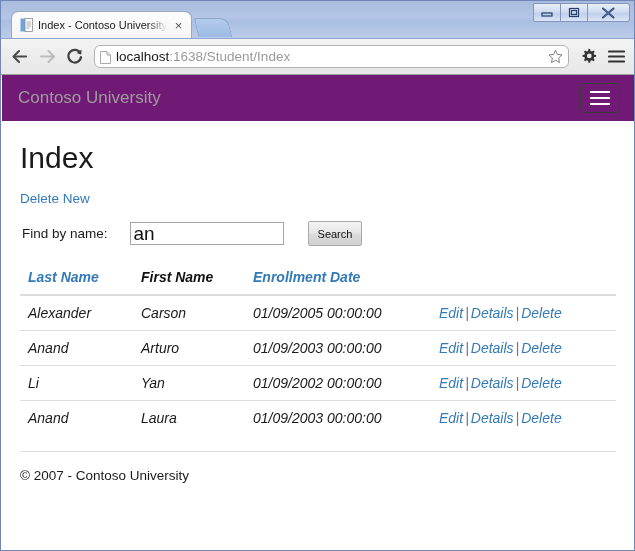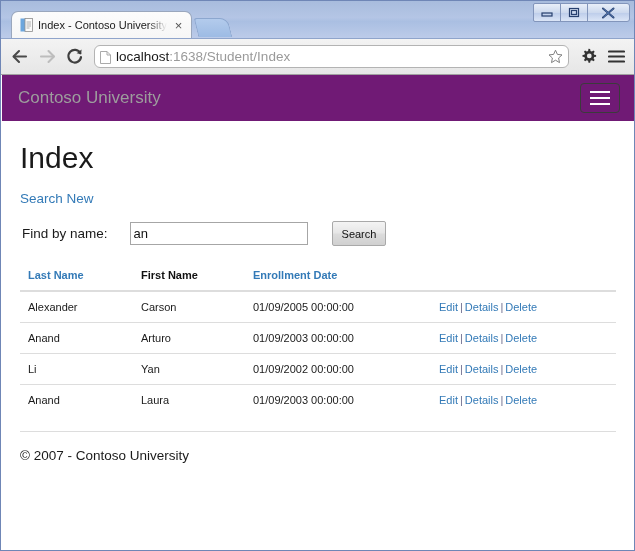--- a/index.html
+++ b/index.html
@@ -220,26 +220,26 @@
   .searchrow {
     display: flex;
     align-items: center;
     gap: 16px;
     margin: 14px 0 18px 2px;
     font-size: 13.5px;
     color: #1a1a1a;
   }
   .searchrow .lbl { margin-right: 6px; }
   .searchinput {
-    width: 178px;
+    width: 154px;
     height: 23px;
     border: 1px solid #a6a6a6;
     background: #fff;
     font-family: "Liberation Sans", sans-serif;
-    font-size: 13px;
+    font-size: 19px;
     color: #111;
     padding: 0 3px;
     outline: none;
   }
   .searchbtn {
     margin-left: 8px;
     height: 25px;
     padding: 0 9px;
     font-family: "Liberation Sans", sans-serif;
     font-size: 11px;
@@ -247,23 +247,24 @@
     background: linear-gradient(to bottom, #f4f4f4 0%, #e6e6e6 48%, #dcdcdc 52%, #d0d0d0 100%);
     border: 1px solid #a9a9a9;
     border-radius: 2px;
     cursor: pointer;
   }
 
   
   table.grid {
     width: 100%;
     border-collapse: collapse;
-    font-size: 11px;
+    font-size: 14px;
     color: #1a1a1a;
     margin-top: 2px;
+    font-style: italic;
   }
   table.grid th {
     text-align: left;
     font-weight: bold;
     padding: 5px 8px 9px 8px;
     border-bottom: 2px solid #ddd;
     white-space: nowrap;
   }
   table.grid th a { color: #337ab7; text-decoration: none; cursor: pointer; }
   table.grid th.plain { color: #111; }
@@ -386,21 +387,21 @@
       <span class="navtoggle">
         <i></i>
         <i></i>
         <i></i>
       </span>
     </div>
 
     <div class="container">
       <h1 class="page-title">Index</h1>
 
-      <a class="link">Search New</a>
+      <a class="link">Delete New</a>
 
       <div class="searchrow">
         <span class="lbl">Find by name:</span>
         <input class="searchinput" type="text" value="an" style="">
         <button class="searchbtn">Search</button>
       </div>
 
       <table class="grid">
         <thead>
           <tr>

